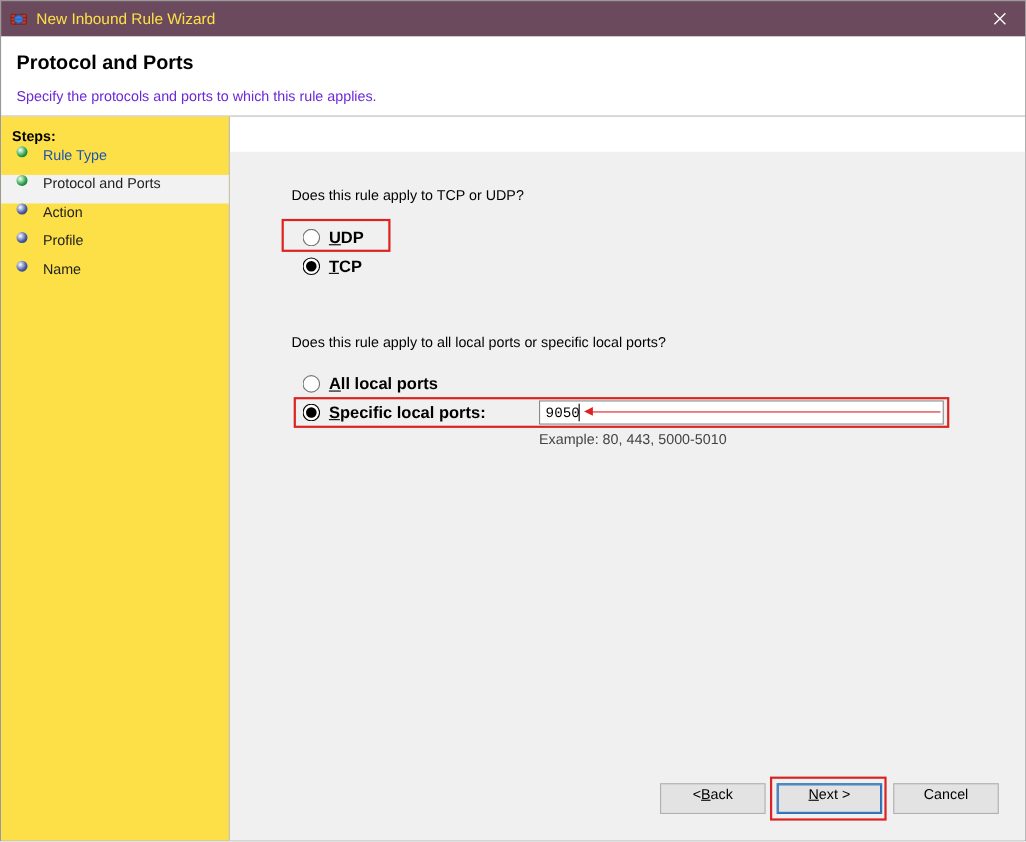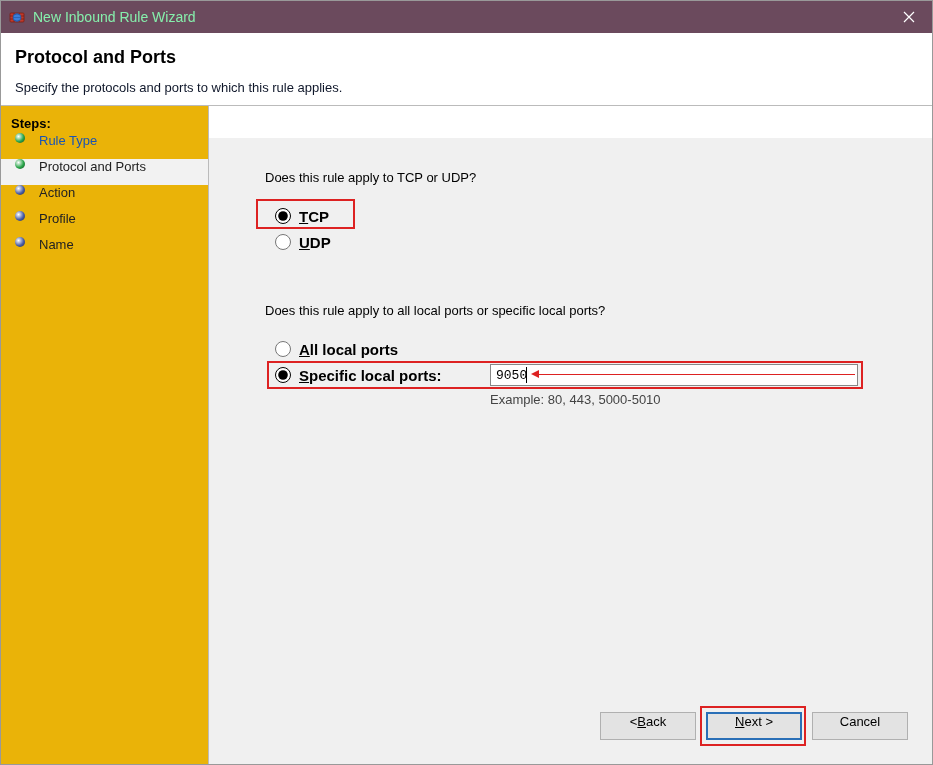--- a/index.html
+++ b/index.html
@@ -17,21 +17,21 @@
     height: 765px;
     background: #fff;
     border: 1px solid #999;
     display: flex;
     flex-direction: column;
     position: relative;
   }
   .titlebar {
     height: 32px;
     background: #6b4a5d;
-    color: #86efac;
+    color: #fde047;
     display: flex;
     align-items: center;
     padding: 0 0 0 8px;
   }
   .titlebar .app-icon {
     width: 16px; height: 16px;
     margin-right: 8px;
     display: inline-flex;
     align-items: center;
     justify-content: center;
@@ -47,31 +47,31 @@
     padding: 14px 14px 10px 14px;
     border-bottom: 1px solid #bbb;
   }
   .header .page-title {
     font-size: 18px;
     font-weight: bold;
     margin: 0 0 12px 0;
   }
   .header .page-subtitle {
     font-size: 13px;
-    color: #0f172a;
+    color: #6d28d9;
   }
   .body {
     flex: 1;
     display: flex;
     min-height: 0;
   }
   .sidebar {
     width: 208px;
     border-right: 1px solid #bbb;
-    background: #eab308;
+    background: #fde047;
     padding: 6px 0 0 0;
   }
   .sidebar-heading {
     font-weight: bold;
     font-size: 13px;
     padding: 4px 10px 2px 10px;
   }
   .step-item {
     display: flex;
     align-items: flex-start;
@@ -256,26 +256,26 @@
           </div>
         </div>
     </div>
 
     <div class="main">
 
       <div class="question">Does this rule apply to TCP or UDP?</div>
 
       <div class="radio-group" style="margin-bottom:48px; position:relative;">
         <div class="radio-item">
+          <input type="radio" name="proto" id="r-udp" style="">
+          <label for="r-udp"><span class="underline">U</span>DP</label>
+        </div>
+        <div class="radio-item">
           <input type="radio" name="proto" id="r-tcp" checked="" style="">
           <label for="r-tcp"><span class="underline">T</span>CP</label>
-        </div>
-        <div class="radio-item">
-          <input type="radio" name="proto" id="r-udp" style="">
-          <label for="r-udp"><span class="underline">U</span>DP</label>
         </div>
 
         <div class="hl" style="left:-9px; top:-4px; width:99px; height:30px;"></div>
       </div>
 
       <div class="question">Does this rule apply to all local ports or specific local ports?</div>
 
       <div style="position:relative;">
         <div class="radio-item" style="padding-left:10px;">
           <input type="radio" name="ports" id="r-all" style="">

